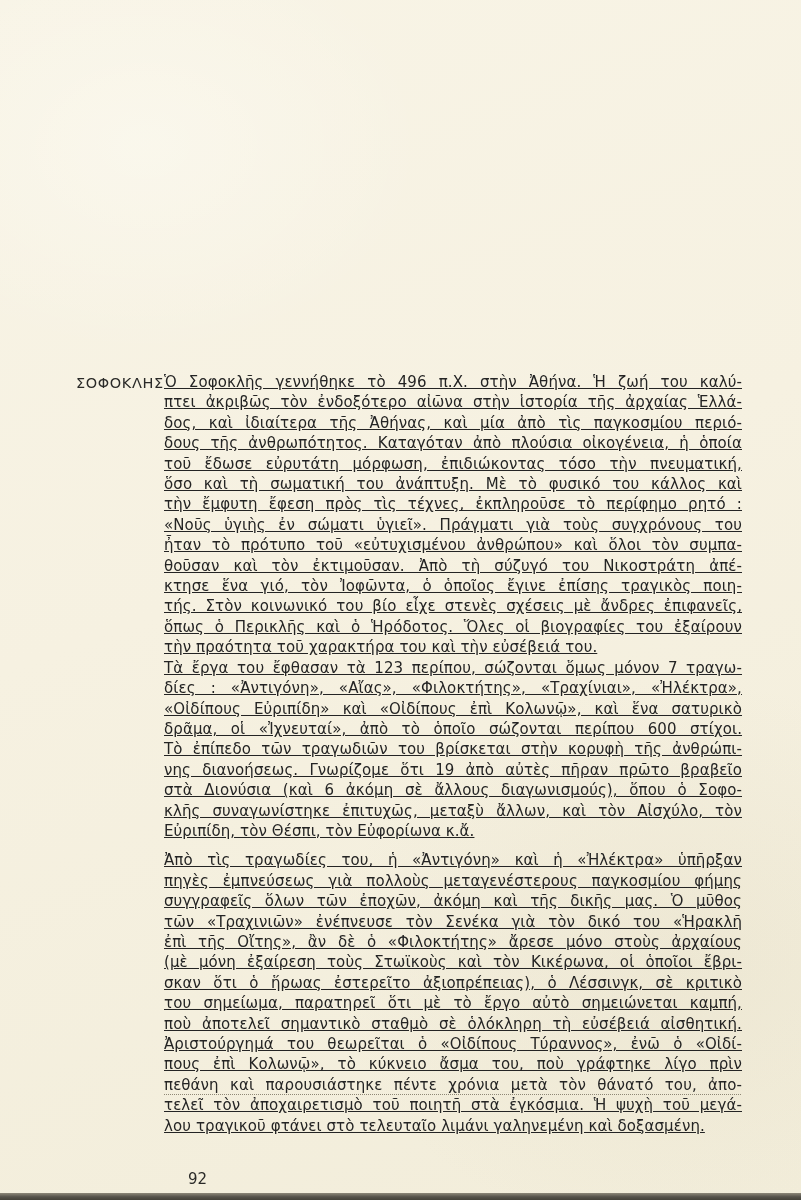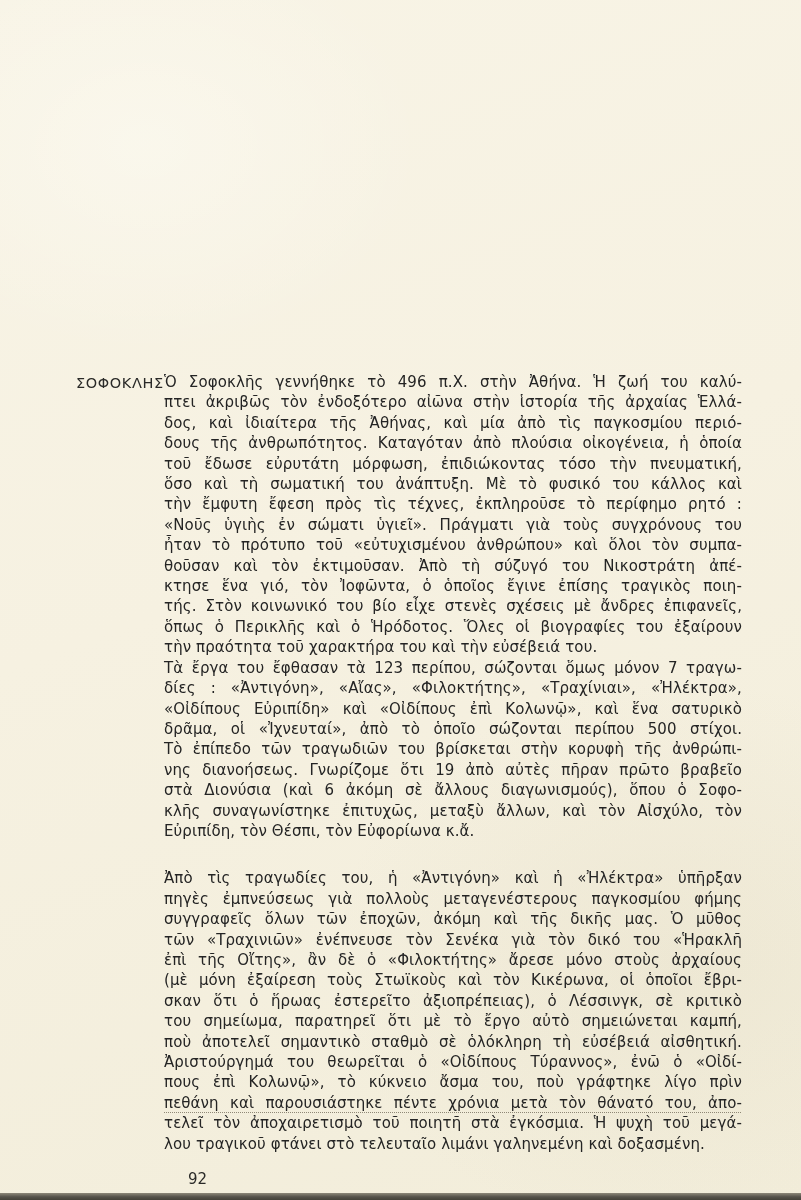--- a/index.html
+++ b/index.html
@@ -32,29 +32,30 @@
   .text-block {
     position: absolute;
     left: 164px;
     top: 372px;
     width: 578px;
   }
   .paragraph {
     margin: 0;
   }
   .paragraph.spaced {
-    margin-top: 27px;
+    margin-top: 9px;
   }
   .line {
     font-size: 15px;
     line-height: 20.4px;
     letter-spacing: 0.1px;
     text-align: justify;
     text-align-last: justify;
     color: #242424;
+    text-decoration: underline;
   }
   .line.last {
     text-align-last: left;
   }
   .line.underlined {
     text-decoration: underline dotted rgba(125, 118, 100, 0.85);
     text-decoration-thickness: 1px;
     text-underline-offset: 4px;
   }
   .page-number {
@@ -104,21 +105,21 @@
         <div class="line">θοῦσαν καὶ τὸν ἐκτιμοῦσαν. Ἀπὸ τὴ σύζυγό του Νικοστράτη ἀπέ-</div>
         <div class="line">κτησε ἕνα γιό, τὸν Ἰοφῶντα, ὁ ὁποῖος ἔγινε ἐπίσης τραγικὸς ποιη-</div>
         <div class="line">τής. Στὸν κοινωνικό του βίο εἶχε στενὲς σχέσεις μὲ ἄνδρες ἐπιφανεῖς,</div>
         <div class="line">ὅπως ὁ Περικλῆς καὶ ὁ Ἡρόδοτος. Ὅλες οἱ βιογραφίες του ἐξαίρουν</div>
         <div class="line last">τὴν πραότητα τοῦ χαρακτήρα του καὶ τὴν εὐσέβειά του.</div>
       </section>
     <section class="paragraph">
         <div class="line">Τὰ ἔργα του ἔφθασαν τὰ 123 περίπου, σώζονται ὅμως μόνον 7 τραγω-</div>
         <div class="line">δίες : «Ἀντιγόνη», «Αἴας», «Φιλοκτήτης», «Τραχίνιαι», «Ἠλέκτρα»,</div>
         <div class="line">«Οἰδίπους Εὐριπίδη» καὶ «Οἰδίπους ἐπὶ Κολωνῷ», καὶ ἕνα σατυρικὸ</div>
-        <div class="line">δρᾶμα, οἱ «Ἰχνευταί», ἀπὸ τὸ ὁποῖο σώζονται περίπου 500 στίχοι.</div>
+        <div class="line">δρᾶμα, οἱ «Ἰχνευταί», ἀπὸ τὸ ὁποῖο σώζονται περίπου 600 στίχοι.</div>
         <div class="line">Τὸ ἐπίπεδο τῶν τραγωδιῶν του βρίσκεται στὴν κορυφὴ τῆς ἀνθρώπι-</div>
         <div class="line">νης διανοήσεως. Γνωρίζομε ὅτι 19 ἀπὸ αὐτὲς πῆραν πρῶτο βραβεῖο</div>
         <div class="line">στὰ Διονύσια (καὶ 6 ἀκόμη σὲ ἄλλους διαγωνισμούς), ὅπου ὁ Σοφο-</div>
         <div class="line">κλῆς συναγωνίστηκε ἐπιτυχῶς, μεταξὺ ἄλλων, καὶ τὸν Αἰσχύλο, τὸν</div>
         <div class="line last">Εὐριπίδη, τὸν Θέσπι, τὸν Εὐφορίωνα κ.ἄ.</div>
       </section>
     <section class="paragraph spaced">
         <div class="line">Ἀπὸ τὶς τραγωδίες του, ἡ «Ἀντιγόνη» καὶ ἡ «Ἠλέκτρα» ὑπῆρξαν</div>
         <div class="line">πηγὲς ἐμπνεύσεως γιὰ πολλοὺς μεταγενέστερους παγκοσμίου φήμης</div>
         <div class="line">συγγραφεῖς ὅλων τῶν ἐποχῶν, ἀκόμη καὶ τῆς δικῆς μας. Ὁ μῦθος</div>

